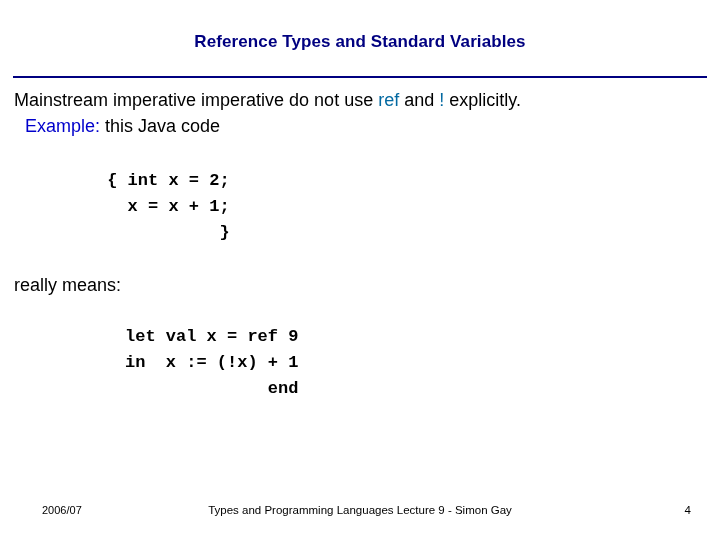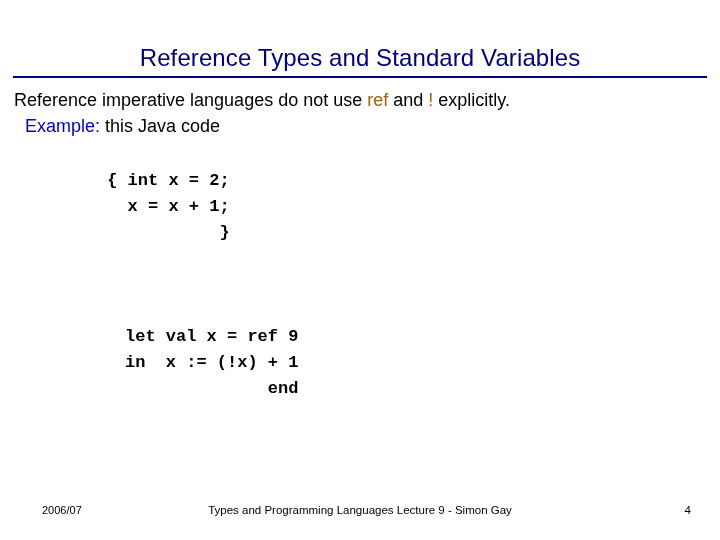--- a/index.html
+++ b/index.html
@@ -15,46 +15,46 @@
   }
   .slide {
     position: relative;
     width: 720px;
     height: 540px;
     box-sizing: border-box;
   }
   .title {
     position: absolute;
     left: 0;
-    top: 44px;
+    top: 32px;
     width: 720px;
     text-align: center;
-    font-size: 24px;
-    font-weight: normal;
+    font-size: 17px;
+    font-weight: bold;
     color: #000080;
     letter-spacing: 0.1px;
   }
   .rule {
     position: absolute;
     left: 13px;
     top: 76px;
     width: 694px;
     height: 2px;
     background: #000080;
   }
   .body-line {
     position: absolute;
     left: 14px;
     font-size: 18px;
     color: #000000;
     white-space: nowrap;
   }
   .line1 { top: 90px; }
   .line2 { top: 116px; margin-left: 11px; }
-  .red { color: #a16207; margin-top: 40px; }
+  .red { color: #0369a1; margin-top: 40px; }
   .blue { color: #0000cc; }
   .code {
     position: absolute;
     font-family: "Liberation Mono", "DejaVu Sans Mono", monospace;
     font-size: 17px;
     font-weight: bold;
     color: #000000;
     white-space: pre;
     line-height: 26px;
     text-align: right;
@@ -108,28 +108,29 @@
 </style>
 </head>
 <body>
 
 <div class="slide">
 
   <div class="title">Reference Types and Standard Variables</div>
 
   <div class="rule"></div>
 
-  <div class="body-line line1"><span>Reference imperative languages do not use </span><span class="red">ref</span><span> and </span><span class="red">!</span><span> explicitly.</span></div>
+  <div class="body-line line1"><span>Mainstream imperative imperative do not use </span><span class="red">ref</span><span> and </span><span class="red">!</span><span> explicitly.</span></div>
 
   <div class="body-line line2"><span class="blue">Example</span><span class="blue">:</span><span> this Java code</span></div>
 
   <div class="code code-java">{ int x = 2;
    x = x + 1;
 }</div>
 
+  <div class="really">really means:</div>
 
   <div class="code code-sml">let val x = ref 9
 in  x := (!x) + 1
 end</div>
 
   <div class="footer">
     <div class="footer-date">2006/07</div>
     <div class="footer-center">Types and Programming Languages Lecture 9 - Simon Gay</div>
     <div class="footer-page">4</div>
   </div>

